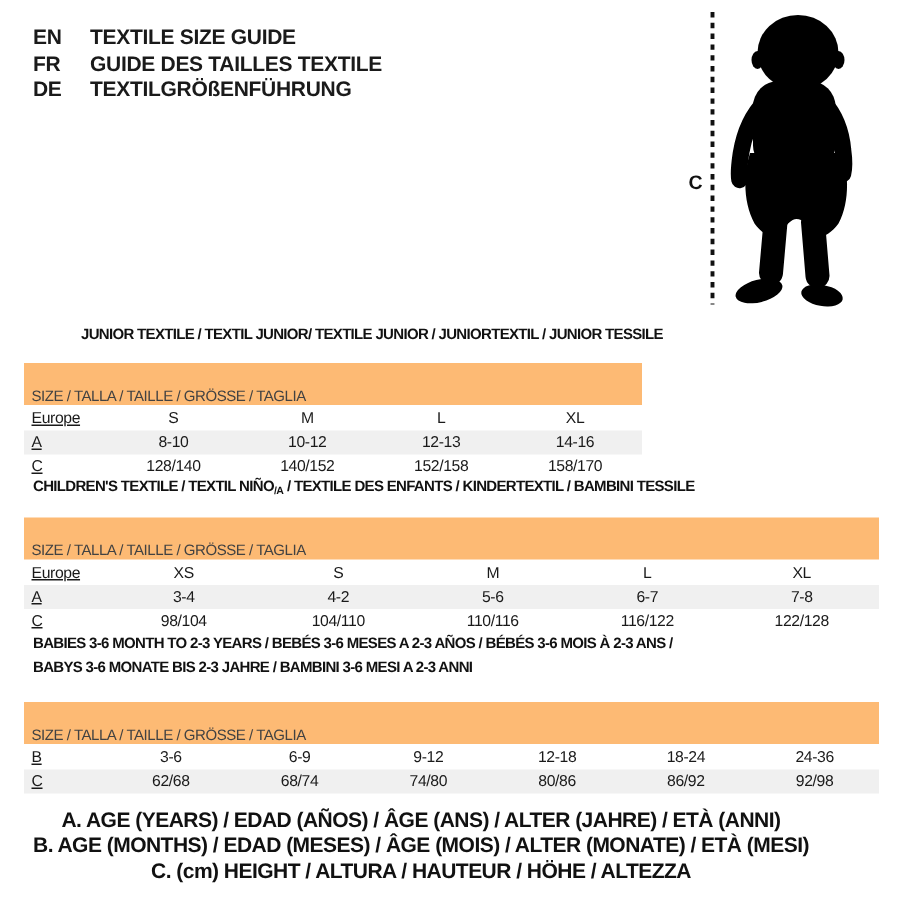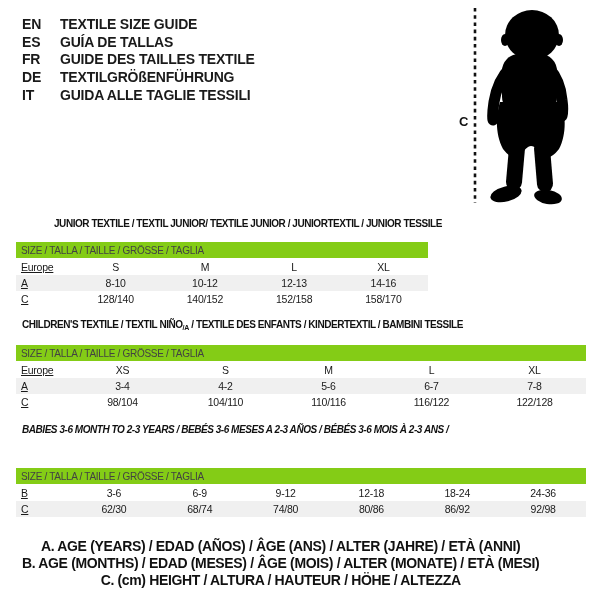--- a/index.html
+++ b/index.html
@@ -10,65 +10,57 @@
   
   .lang-list{position:absolute;left:22px;top:15px;}
   .lang-row{display:flex;height:17.8px;align-items:center;
     font-weight:bold;font-size:14px;letter-spacing:-0.2px;white-space:nowrap;}
   .lang-code{width:38px;}
   
   #figure{position:absolute;left:440px;top:5px;}
   
   .tbl-title{position:absolute;left:22px;margin:0;font-size:10px;font-weight:bold;
     letter-spacing:-0.45px;line-height:15.5px;color:#111;white-space:nowrap;}
-  #title-babies{white-space:normal;width:480px;font-style:italic;}
+  #title-babies{white-space:normal;width:480px;}
   .tbl-title sub{font-size:7px;vertical-align:-2px;letter-spacing:-0.3px;}
   #title-junior{top:216px;margin-left:32px;}
   #title-children{top:317px;}
   #title-babies{top:422px;}
   
   .size-table{position:absolute;left:16px;}
   #table-junior{top:242px;width:412px;}
   #table-children{top:345px;width:570px;}
   #table-babies{top:468px;width:570px;}
-  .bar{height:16px;background:#84cc16;display:flex;align-items:center;
+  .bar{height:28px;background:#fdba74;display:flex;align-items:flex-end;
     padding-left:5px;font-size:10px;color:#424242;letter-spacing:-0.3px;margin-bottom:1px;}
   .trow{display:grid;height:16.2px;align-items:center;font-size:10.5px;letter-spacing:-0.25px;}
   .trow.shaded{background:#f0f0f0;}
   .rlabel{padding-left:5px;text-decoration:underline;}
   .rval{text-align:center;}
   
   .footnotes{position:absolute;left:22px;top:538px;font-size:14px;font-weight:bold;
     letter-spacing:-0.35px;line-height:17.2px;color:#111;white-space:nowrap;text-align:center;}
 </style>
 </head>
 <body>
 
 <div id="canvas">
 
   <div class="lang-list">
       <div class="lang-row">
         <span class="lang-code">EN</span>
         <span class="lang-title">TEXTILE SIZE GUIDE</span>
       </div>
       <div class="lang-row">
-        <span class="lang-code">ES</span>
-        <span class="lang-title">GUÍA DE TALLAS</span>
-      </div>
-      <div class="lang-row">
         <span class="lang-code">FR</span>
         <span class="lang-title">GUIDE DES TAILLES TEXTILE</span>
       </div>
       <div class="lang-row">
         <span class="lang-code">DE</span>
         <span class="lang-title">TEXTILGRÖßENFÜHRUNG</span>
-      </div>
-      <div class="lang-row">
-        <span class="lang-code">IT</span>
-        <span class="lang-title">GUIDA ALLE TAGLIE TESSILI</span>
       </div>
     </div>
 
   <svg id="figure" width="145" height="202" viewBox="0 0 145 202">
     <line x1="35" y1="3" x2="35" y2="198" stroke="#111" stroke-width="2.6" stroke-dasharray="3.6 3.6"></line>
     <text x="19" y="121" font-size="13" font-weight="bold" fill="#111" font-family="Liberation Sans, sans-serif">C</text>
     <g transform="translate(47,5)" fill="#000" stroke="none">
       <ellipse cx="45" cy="25" rx="27" ry="25"></ellipse>
       <ellipse cx="18" cy="30" rx="4" ry="6"></ellipse>
       <ellipse cx="72" cy="30" rx="4" ry="6"></ellipse>
@@ -79,21 +71,21 @@
                C48,136 52,140 54,147 C59,150 66,147 72,139 C79,126 79,108 75,92 Z"></path>
       <path d="M30,138 L27,172" fill="none" stroke="#000" stroke-width="16" stroke-linecap="round"></path>
       <path d="M55,138 L58,174" fill="none" stroke="#000" stroke-width="16" stroke-linecap="round"></path>
       <ellipse cx="19" cy="184" rx="16" ry="7.5" transform="rotate(-14 19 184)"></ellipse>
       <ellipse cx="61" cy="187" rx="14" ry="7" transform="rotate(10 61 187)"></ellipse>
     </g>
   </svg>
 
   <h2 id="title-junior" class="tbl-title"><span>JUNIOR TEXTILE / TEXTIL JUNIOR/ TEXTILE JUNIOR / JUNIORTEXTIL / JUNIOR TESSILE</span></h2>
   <h2 id="title-children" class="tbl-title"><span>CHILDREN'S TEXTILE / TEXTIL NIÑO</span><sub>/A</sub><span> / TEXTILE DES ENFANTS / KINDERTEXTIL / BAMBINI TESSILE</span></h2>
-  <h2 id="title-babies" class="tbl-title"><span>BABIES 3-6 MONTH TO 2-3 YEARS / BEBÉS 3-6 MESES A 2-3 AÑOS / BÉBÉS 3-6 MOIS À 2-3 ANS /</span><br></h2>
+  <h2 id="title-babies" class="tbl-title"><span>BABIES 3-6 MONTH TO 2-3 YEARS / BEBÉS 3-6 MESES A 2-3 AÑOS / BÉBÉS 3-6 MOIS À 2-3 ANS /</span><br><span>BABYS 3-6 MONATE BIS 2-3 JAHRE / BAMBINI 3-6 MESI A 2-3 ANNI</span></h2>
 
   <div id="table-junior" class="size-table">
     <div class="bar">
       <span>SIZE / TALLA / TAILLE / GRÖSSE / TAGLIA</span>
     </div>
   <div class="trow" style="grid-template-columns: 55px repeat(4, 1fr);">
         <span class="rlabel">Europe</span>
         <span class="rval">S</span>
         <span class="rval">M</span>
         <span class="rval">L</span>
@@ -153,21 +145,21 @@
         <span class="rlabel">B</span>
         <span class="rval">3-6</span>
         <span class="rval">6-9</span>
         <span class="rval">9-12</span>
         <span class="rval">12-18</span>
         <span class="rval">18-24</span>
         <span class="rval">24-36</span>
       </div>
       <div class="trow shaded" style="grid-template-columns: 55px repeat(6, 1fr);">
         <span class="rlabel">C</span>
-        <span class="rval">62/30</span>
+        <span class="rval">62/68</span>
         <span class="rval">68/74</span>
         <span class="rval">74/80</span>
         <span class="rval">80/86</span>
         <span class="rval">86/92</span>
         <span class="rval">92/98</span>
       </div>
     </div>
 
   <div class="footnotes">
       <div class="fn-line">A. AGE (YEARS) / EDAD (AÑOS) / ÂGE (ANS) / ALTER (JAHRE) / ETÀ (ANNI)</div>

